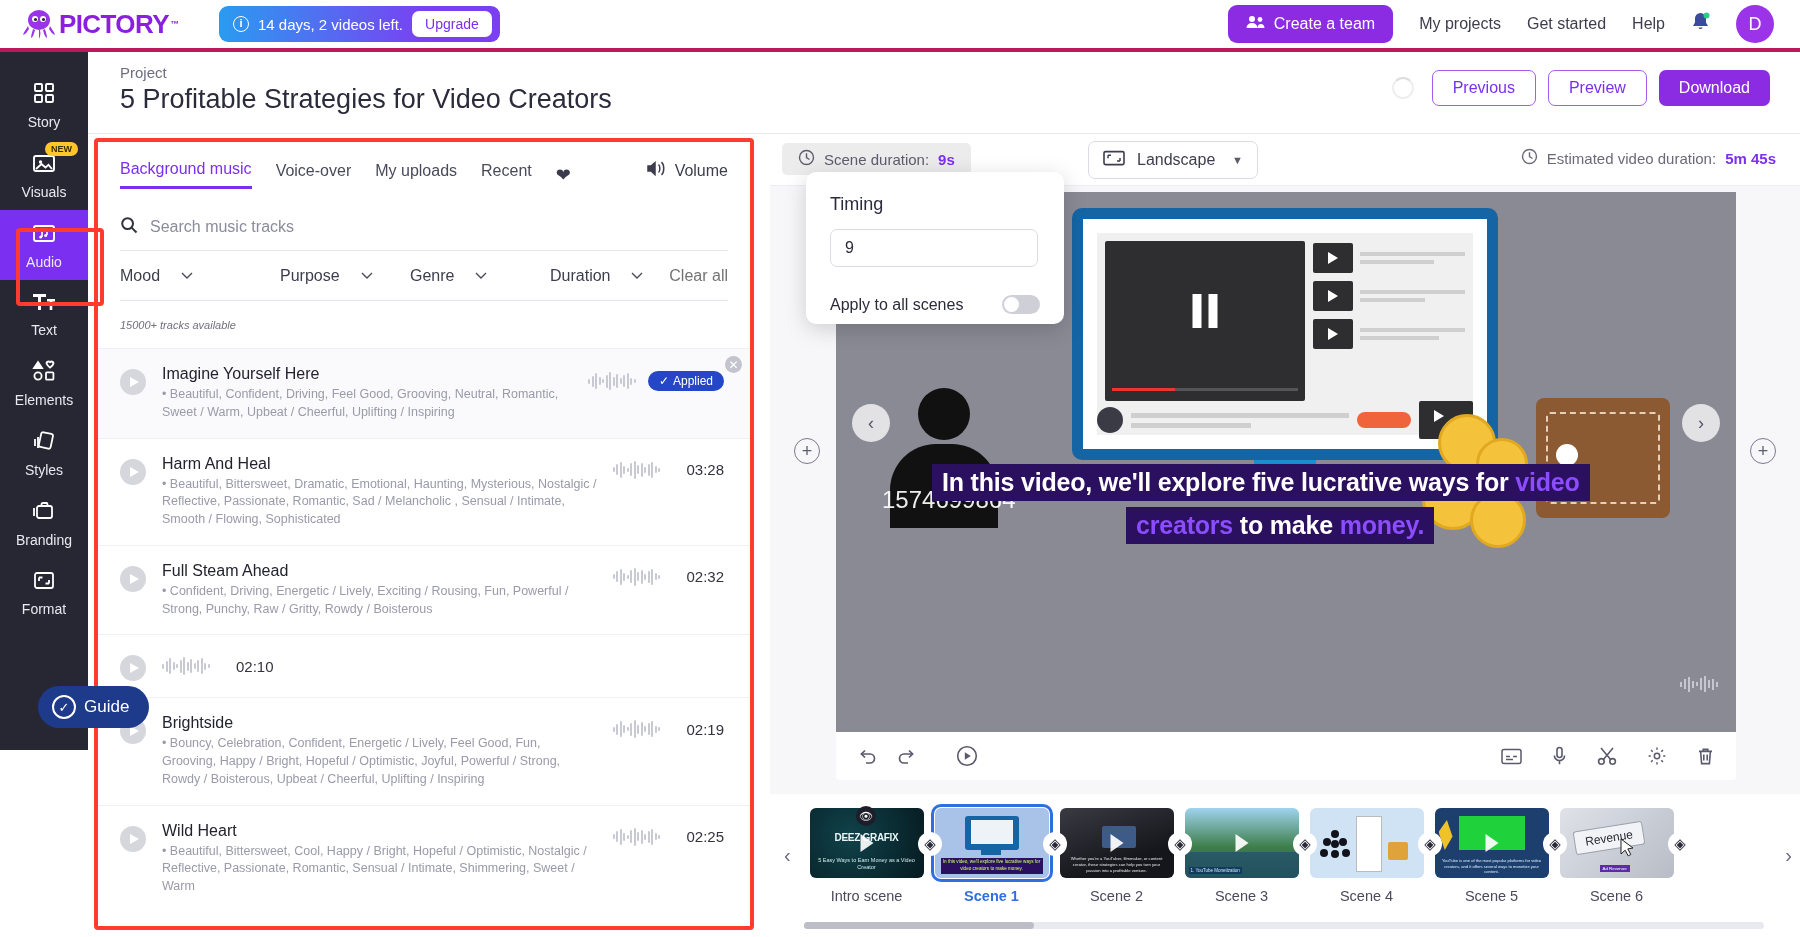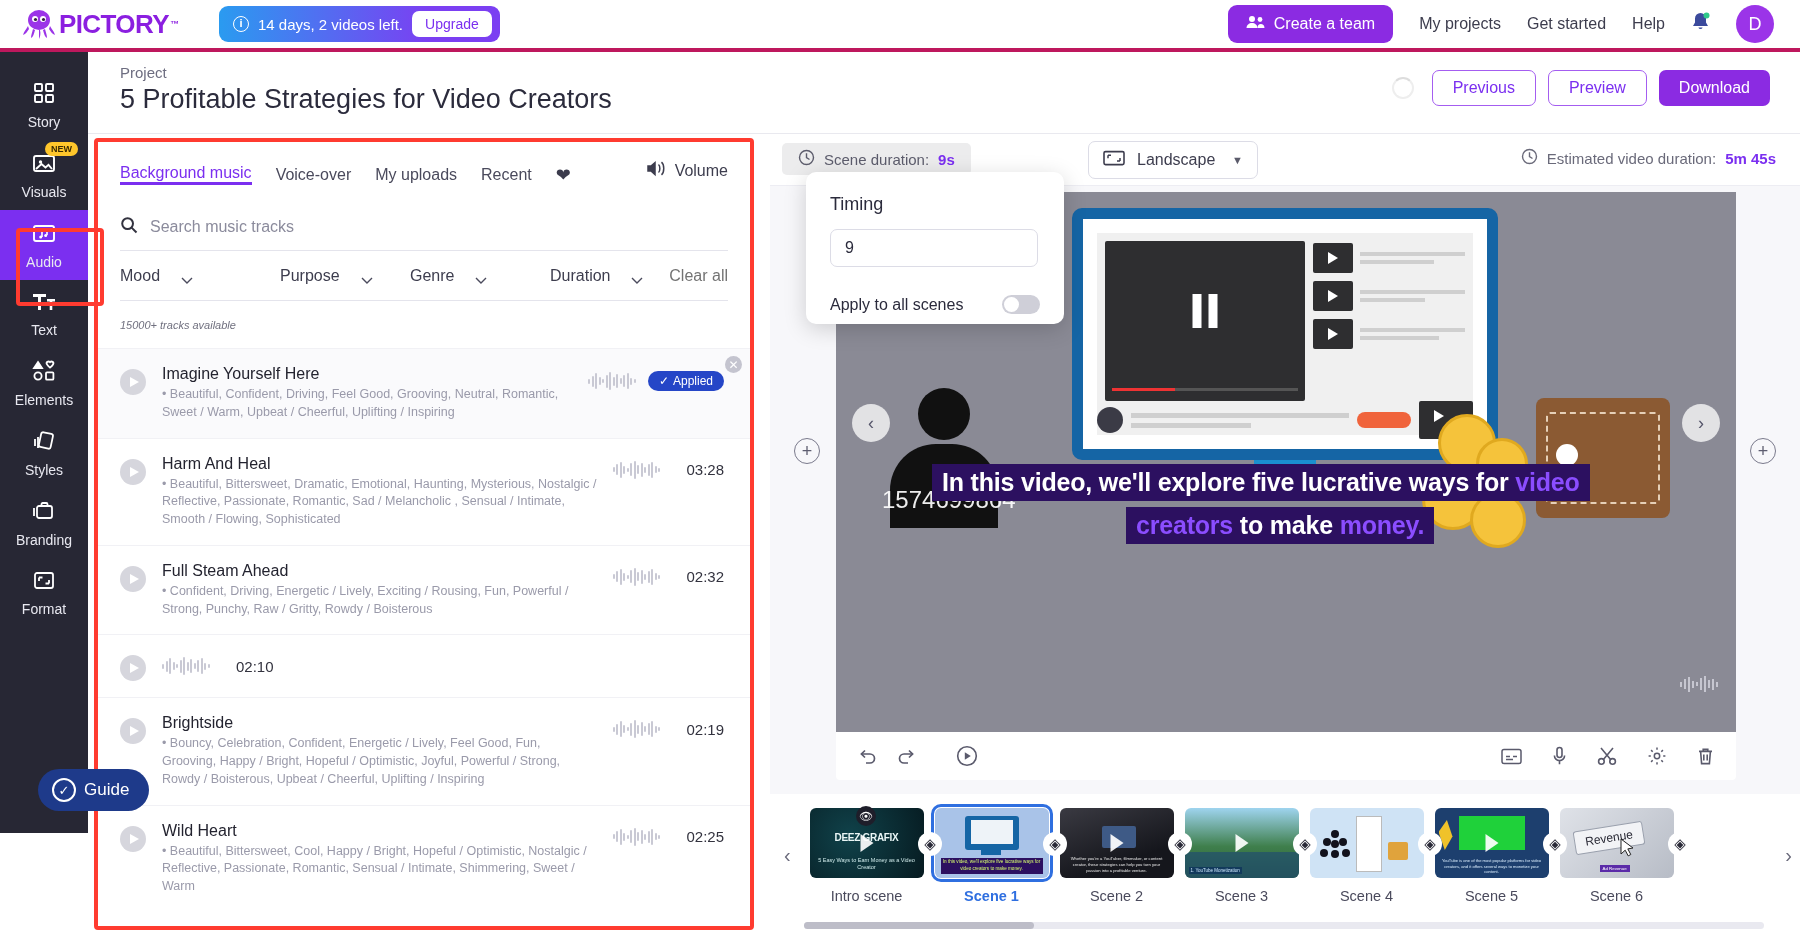--- a/index.html
+++ b/index.html
@@ -69,21 +69,21 @@
     border: 1px solid #a45df0; color: #7b2ff0; background: #fff; border-radius: 7px;
     height: 36px; padding: 0 20px; font-size: 16px; cursor: pointer; font-family: inherit;
   }
   .btn-solid {
     border: none; background: #8b2be2; color: #fff; border-radius: 7px;
     height: 36px; padding: 0 20px; font-size: 16px; cursor: pointer; font-family: inherit;
   }
 
   
   .sidebar {
-    position: absolute; left: 0; top: 52px; width: 88px; height: 781px;
+    position: absolute; left: 0; top: 52px; width: 88px; height: 698px;
     background: #272734; display: flex; flex-direction: column; align-items: center;
     padding-top: 18px;
   }
   .side-item {
     width: 88px; padding: 11px 0 10px; display: flex; flex-direction: column;
     align-items: center; gap: 5px; cursor: pointer; position: relative;
   }
   .side-item .ico { color: #fff; display:block; }
   .side-item .lbl { color: #e8e8f0; font-size: 14px; }
   .side-item.active { background: #7b2ff0; }
@@ -106,41 +106,41 @@
   }
 
   
   .music-panel {
     position: absolute; left: 94px; top: 138px; width: 660px; height: 792px;
     background: #fff; border: 4px solid #ff3b30; border-radius: 4px;
     overflow: hidden; z-index: 30;
   }
   .mp-inner { position: absolute; inset: 0; padding: 0 22px; }
   .mp-tabs { display: flex; align-items: center; gap: 24px; padding-top: 18px; }
-  .mp-tab { font-size: 16px; color: #4a4a5c; cursor: pointer; }
+  .mp-tab { font-size: 16px; color: #4a4a5c; cursor: pointer; padding-bottom: 8px; }
   .mp-tab.active { color: #7b2ff0; border-bottom: 3px solid #7b2ff0; font-weight: 500; }
   .mp-heart { color: #3b3b4c; font-size: 18px; cursor: pointer; }
   .mp-volume {
     margin-left: auto; display: flex; align-items: center; gap: 8px;
     font-size: 16px; color: #3d3d4e; cursor: pointer; padding-bottom: 8px;
   }
   .mp-search {
     display: flex; align-items: center; gap: 12px; border-bottom: 1px solid #e4e4ec;
     height: 48px; margin-top: 14px;
   }
   .mp-search input {
     border: none; outline: none; font-size: 16px; color: #3b3b4c;
     font-family: inherit; flex: 1; background: transparent;
   }
   .mp-search input::placeholder { color: #8b8b9c; }
   .mp-filters {
     display: flex; align-items: center; height: 50px; border-bottom: 1px solid #e4e4ec;
     font-size: 16px; color: #3d3d4e;
   }
-  .filt { display: flex; align-items: flex-end; gap: 21px; cursor: pointer; }
+  .filt { display: flex; align-items: center; gap: 21px; cursor: pointer; }
   .filt:nth-child(1){ width: 160px; }
   .filt:nth-child(2){ width: 130px; }
   .filt:nth-child(3){ width: 140px; }
   .clear-all { margin-left: auto; cursor: pointer; color: #737373; }
   .tracks-avail { font-size: 11px; color: #70707f; font-style: italic; padding: 18px 0 12px; }
   .track-list { position: absolute; left: 0; right: 0; top: 206px; bottom: 0; overflow: hidden; }
   .track {
     display: flex; align-items: flex-start; gap: 16px; padding: 16px 26px 16px 22px;
     position: relative; border-top: 1px solid #f1f1f5;
   }

